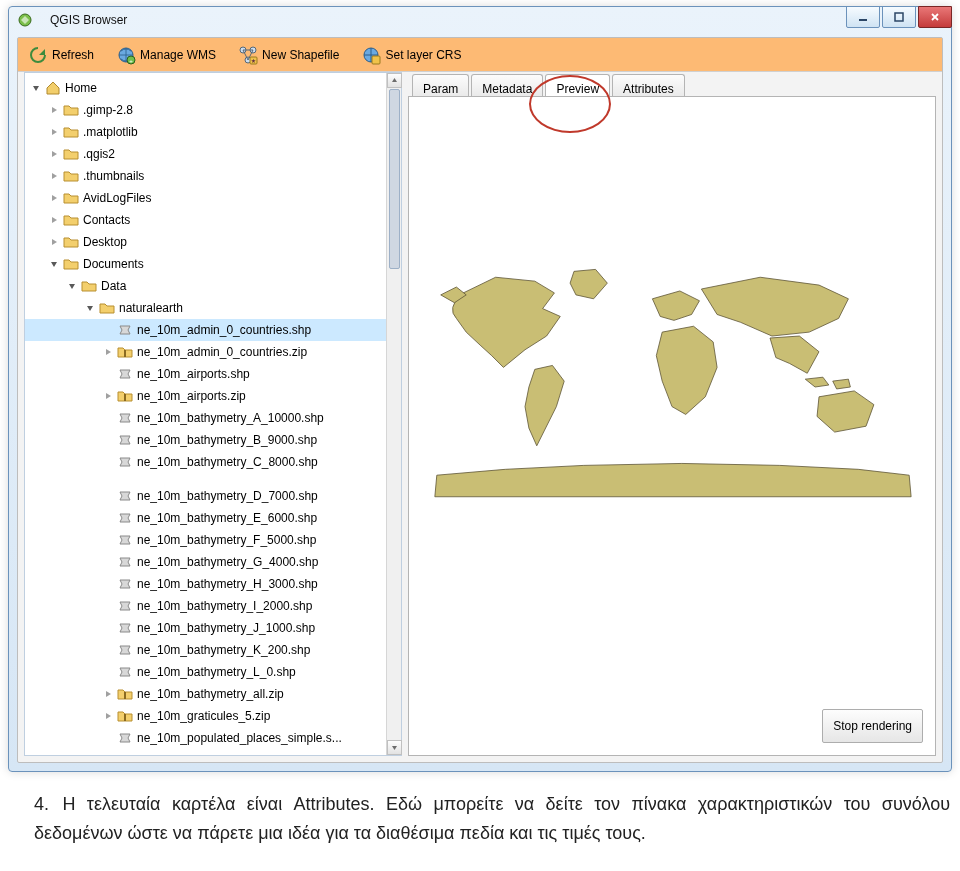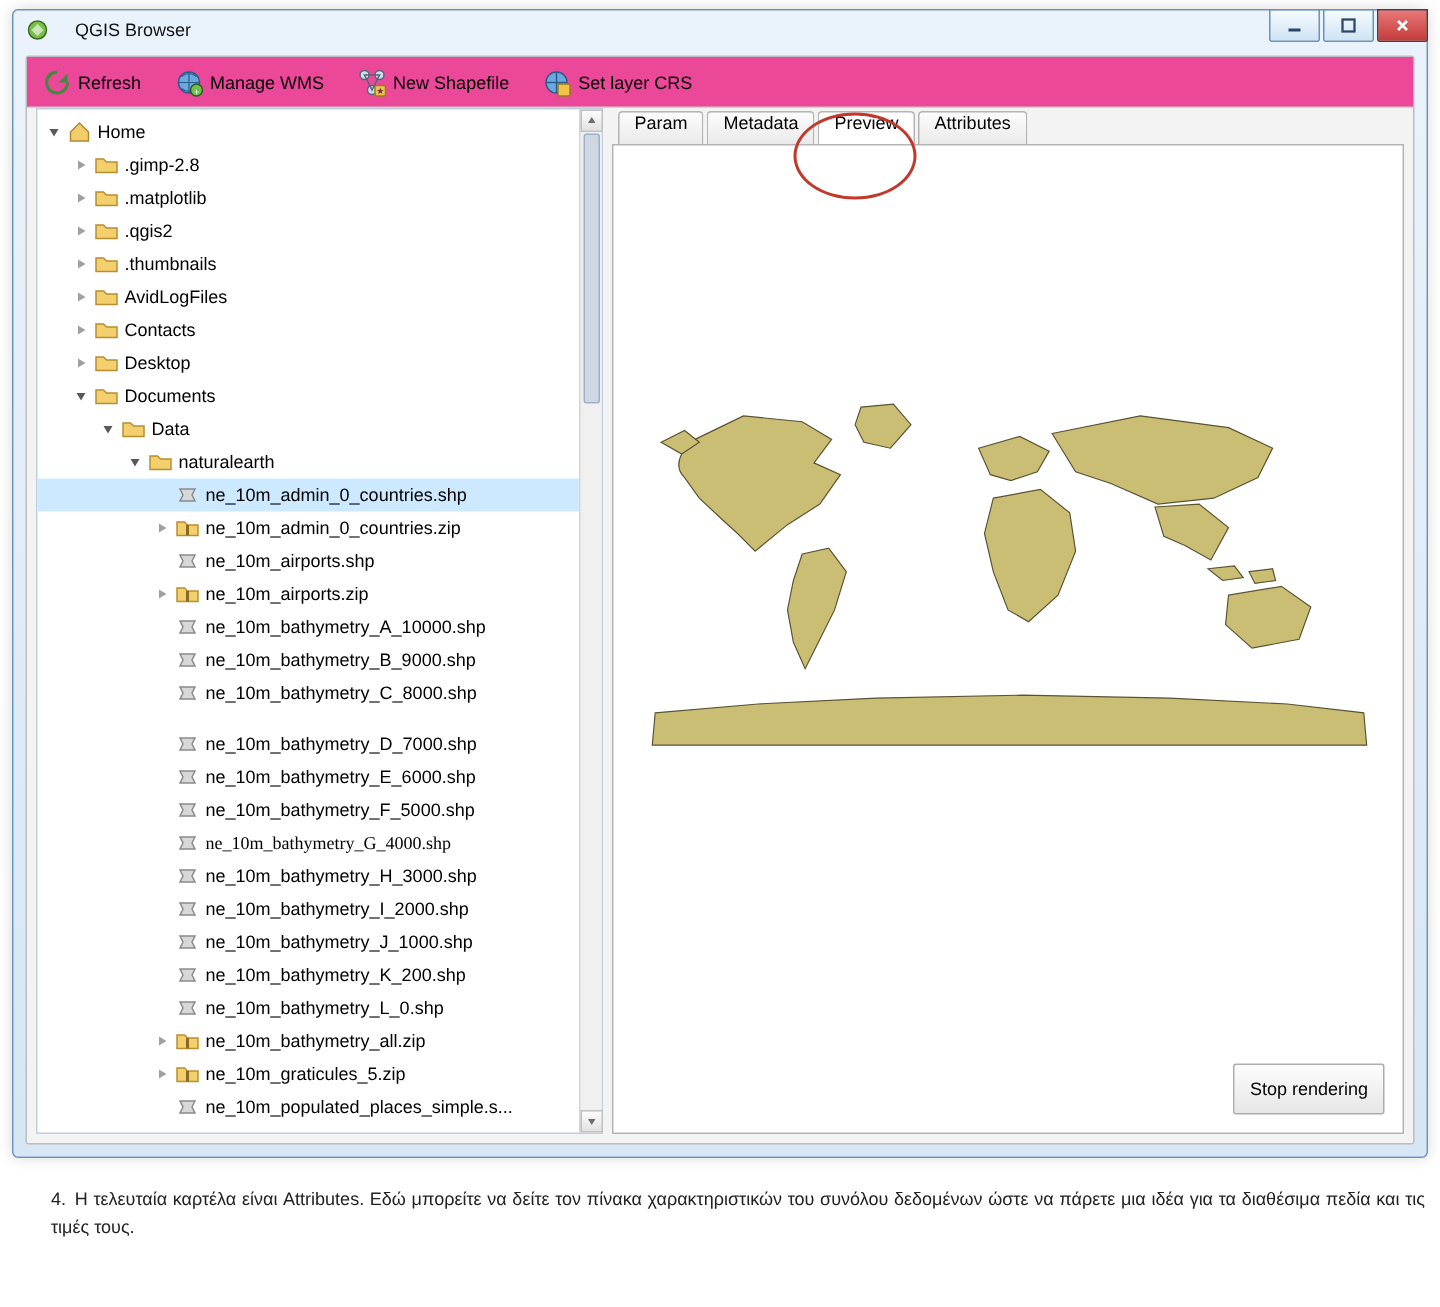--- a/index.html
+++ b/index.html
@@ -8,49 +8,49 @@
   .win-frame { position:absolute; left:8px; top:6px; width:944px; height:766px; background:linear-gradient(to bottom,#eaf3fb 0%,#d6e6f5 100%); border:1px solid #6b92bb; border-radius:4px; box-shadow:0 0 10px rgba(0,0,0,0.15); }
   .titlebar { height:26px; display:flex; align-items:center; padding:0 4px; }
   .title-icon { width:16px; height:16px; margin:0 6px 0 4px; }
   .title-icon svg { width:16px; height:16px; display:block; }
   .title-text { font-size:12px; color:#111;margin-left:11px; }
   .win-ctrls { position:absolute; right:-1px; top:-1px; display:flex; }
   .win-btn { width:34px; height:22px; display:flex; align-items:center; justify-content:center; border:1px solid #6b92bb; background:linear-gradient(to bottom,#f6fbff,#cfe3f3); border-radius:0 0 2px 2px; margin-left:2px; }
   .win-btn svg { width:10px; height:10px; }
   .win-btn.close { background:linear-gradient(to bottom,#e97777,#c43b3b); border-color:#7a2626; }
   .inner { position:absolute; left:8px; right:8px; top:30px; bottom:8px; background:#f3f3f3; border:1px solid #bdbdbd; border-radius:2px; }
-  .toolbar { height:34px; display:flex; align-items:center; gap:14px; padding:0 6px; background:#ec4899; border-bottom:1px solid #d0d0d0; }
+  .toolbar { height:34px; display:flex; align-items:center; gap:14px; padding:0 6px; background:#fdba74; border-bottom:1px solid #d0d0d0; }
   .tb-item { display:flex; align-items:center; gap:4px; height:28px; padding:0 4px; cursor:pointer; }
   .tb-icon { width:20px; height:20px; display:flex; align-items:center; justify-content:center; }
   .tb-icon svg { width:20px; height:20px; }
   .body-area { position:absolute; top:34px; left:6px; right:6px; bottom:6px; display:flex; }
   .tree-panel { width:378px; position:relative; border:1px solid #bfcfe0; background:#fff; }
   .tree-scroll { position:absolute; left:0; top:0; right:15px; bottom:0; overflow:hidden; padding:4px 0; }
   .tree-item { display:flex; align-items:center; height:22px; gap:4px; padding-left:6px; }
   .tree-item.selected { background:#cce9ff; }
   .toggle { width:10px; height:10px; display:flex; align-items:center; justify-content:center; }
   .toggle svg { width:8px; height:8px; }
   .tree-icon { width:16px; height:16px; display:flex; align-items:center; justify-content:center; }
   .tree-icon svg { width:16px; height:16px; }
   .tree-label { white-space:nowrap; }
   .vscroll { position:absolute; right:0; top:0; width:15px; height:100%; background:#f0f0f0; border-left:1px solid #d6d6d6; }
   .vsc-btn { height:15px; width:15px; background:linear-gradient(#fdfdfd,#e2e2e2); border:1px solid #c0c0c0; display:flex; align-items:center; justify-content:center; }
   .vsc-btn svg { width:7px; height:7px; }
   .vsc-thumb { position:absolute; left:2px; width:11px; top:16px; height:180px; background:#cfd7e2; border:1px solid #9db0c7; border-radius:2px; }
   .vsc-btn.bottom { position:absolute; bottom:0; }
   .right-panel { flex:1; margin-left:6px; display:flex; flex-direction:column; }
   .tabbar { height:24px; display:flex; align-items:flex-end; padding-left:4px; }
-  .tab { height:22px; padding:0 10px; display:flex; align-items:flex-start; background:linear-gradient(#fcfcfc,#eaeaea); border:1px solid #b4b4b4; border-bottom:none; border-radius:3px 3px 0 0; margin-right:2px; cursor:pointer; }
+  .tab { height:22px; padding:0 10px; display:flex; align-items:flex-end; background:linear-gradient(#fcfcfc,#eaeaea); border:1px solid #b4b4b4; border-bottom:none; border-radius:3px 3px 0 0; margin-right:2px; cursor:pointer; }
   .tab.active { background:#fff; position:relative; z-index:2; }
   .tab-circle { position:absolute; width:82px; height:58px; border:2px solid #c0392b; border-radius:50%/50%; left:520px; top:68px; pointer-events:none; z-index:5; }
   .tab-content { flex:1; border:1px solid #b4b4b4; background:#fff; position:relative; }
   .map-area { position:absolute; left:18px; right:18px; top:160px; height:260px; }
   .map-area svg { width:100%; height:100%; }
   .stop-btn { position:absolute; right:12px; bottom:12px; height:34px; padding:0 10px; background:linear-gradient(#fdfdfd,#e6e6e6); border:1px solid #adadad; border-radius:2px; display:flex; align-items:center; cursor:pointer; }
-  .caption { position:absolute; left:34px; top:790px; right:10px; font-family: Verdana, sans-serif; font-size:12px; line-height:1.6; color:#222; text-align:justify; }
+  .caption { position:absolute; left:34px; top:790px; right:10px; font-family: Verdana, sans-serif; font-size:18px; line-height:1.6; color:#222; text-align:justify; }
 </style>
 </head>
 <body>
 
 <div class="page">
 
   <div class="win-frame">
     <div class="titlebar">
       <span class="title-icon">
         <svg viewBox="0 0 16 16">
@@ -364,21 +364,21 @@
               </div>
               <div class="tree-item" style="padding-left: 78px;">
                 <span class="toggle"></span>
                 <span class="tree-icon">
                   <svg viewBox="0 0 16 16">
                     <path d="M3 4 L13 4 L11 8 L13 12 L3 12 L5 8 Z" fill="#d8d8d8" stroke="#8a8a8a"></path>
                   </svg>
                 </span>
                 <span class="tree-label">ne_10m_bathymetry_F_5000.shp</span>
               </div>
-              <div class="tree-item" style="padding-left: 78px; font-family: Liberation Serif, serif;">
+              <div class="tree-item" style="padding-left: 78px;">
                 <span class="toggle"></span>
                 <span class="tree-icon">
                   <svg viewBox="0 0 16 16">
                     <path d="M3 4 L13 4 L11 8 L13 12 L3 12 L5 8 Z" fill="#d8d8d8" stroke="#8a8a8a"></path>
                   </svg>
                 </span>
                 <span class="tree-label">ne_10m_bathymetry_G_4000.shp</span>
               </div>
               <div class="tree-item" style="padding-left: 78px;">
                 <span class="toggle"></span>

